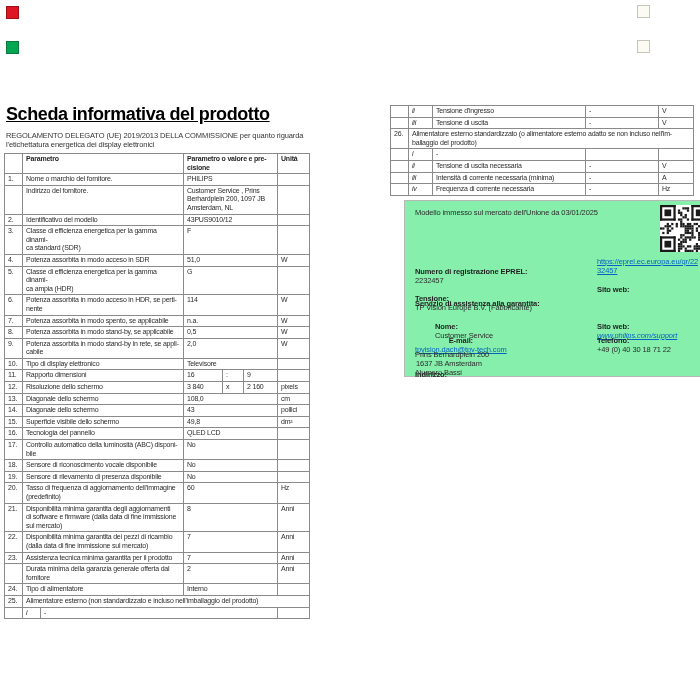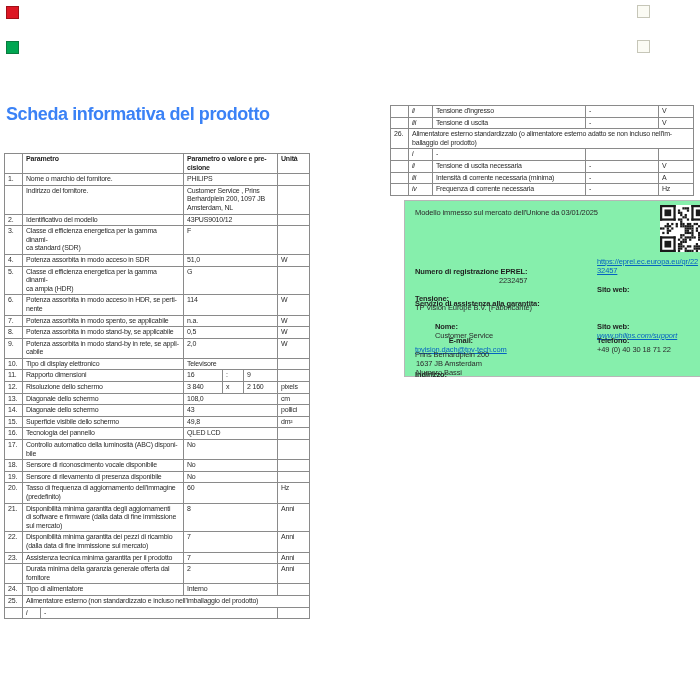--- a/index.html
+++ b/index.html
@@ -45,21 +45,23 @@
 </head>
 <body>
 
 <div id="page">
 
   <div class="mark" id="mark-red" style="background: rgb(221, 23, 36);"></div>
   <div class="mark" id="mark-green" style="background: rgb(0, 166, 81);"></div>
   <div class="mark" id="mark-r1"></div>
   <div class="mark" id="mark-r2"></div>
 
-  <div id="title" style="color: #3b82f6;">Scheda informativa del prodotto</div>
+  <div id="title" style="color: #000000; text-decoration: underline;">Scheda informativa del prodotto</div>
+  <div id="subtitle">REGOLAMENTO DELEGATO (UE) 2019/2013 DELLA COMMISSIONE per quanto riguarda
+l'etichettatura energetica dei display elettronici</div>
 
   <table class="doc" id="left-table">
     <colgroup>
       <col style="width:18px">
         <col style="width:18px">
         <col style="width:143px">
       <col style="width:39px">
         <col style="width:21px">
         <col style="width:34px">
         <col style="width:32px">
@@ -453,21 +455,21 @@
           <rect x="8" y="20" width="1" height="1"></rect>
           <rect x="11" y="20" width="1" height="1"></rect>
           <rect x="12" y="20" width="1" height="1"></rect>
           <rect x="13" y="20" width="1" height="1"></rect>
           <rect x="14" y="20" width="1" height="1"></rect>
           <rect x="16" y="20" width="1" height="1"></rect>
           <rect x="19" y="20" width="1" height="1"></rect>
         </g>
     </svg>
 
-    <div class="abs" style="left:10px; top:57px;text-align:right;">
+    <div class="abs" style="left:10px; top:57px;">
       <span class="lbl">Numero di registrazione EPREL:</span>
       <span>2232457</span>
     </div>
     <a class="lnk abs" style="left: 192px; top: 56px; width: 110px; color: rgb(5, 99, 193);">https://eprel.ec.europa.eu/qr/22
 32457</a>
 
     <div class="abs" style="left:10px; top:84px;">
       <span class="lbl">Tensione:</span>
       <span>TP Vision Europe B.V. (Fabbricante)</span>
     </div>

